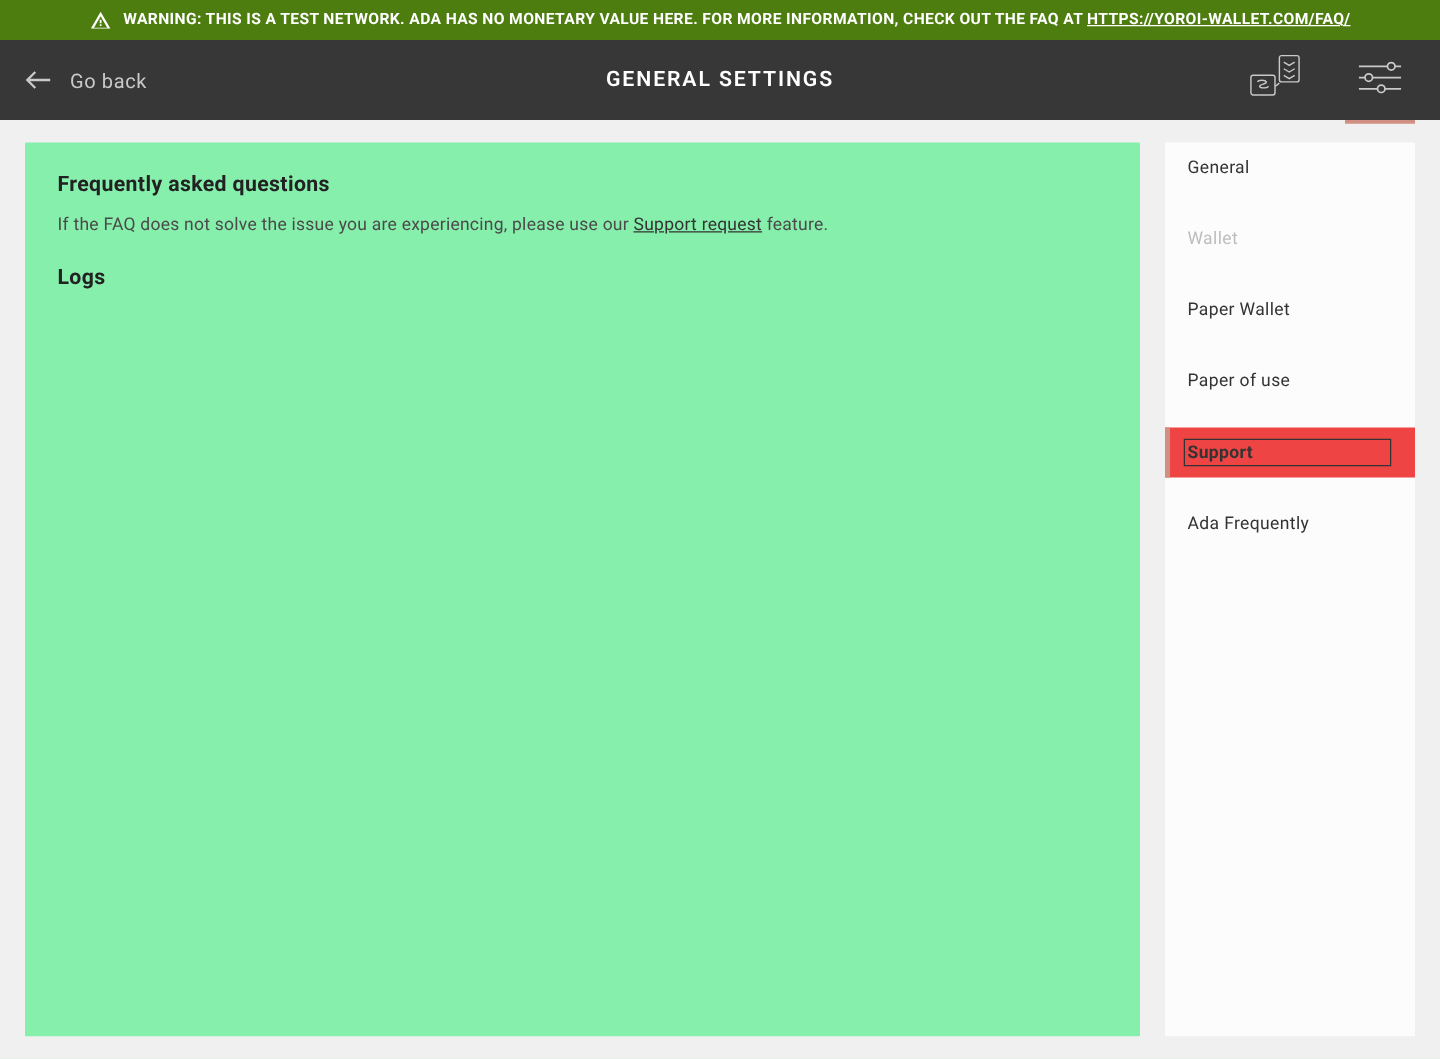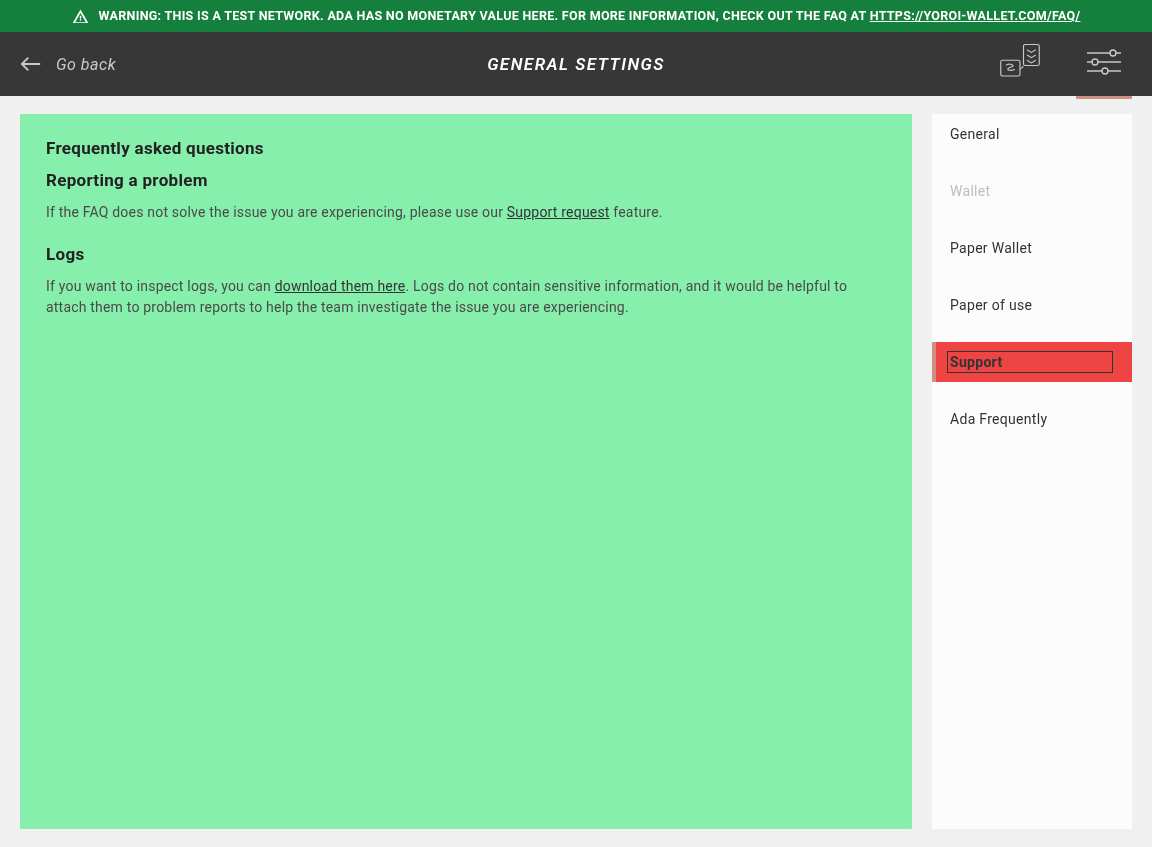--- a/index.html
+++ b/index.html
@@ -7,21 +7,21 @@
     font-family: -apple-system, BlinkMacSystemFont, "Segoe UI", Roboto, Arial, sans-serif;
     background: #f0f0f0;
     color: #333;
     width: 1152px;
     height: 847px;
     overflow: hidden;
   }
 
   
   .warning-banner {
-    background: #15803d;
+    background: #4d7c0f;
     color: #fff;
     display: flex;
     align-items: center;
     justify-content: center;
     padding: 6px 20px;
     font-size: 12.5px;
     font-weight: 700;
     letter-spacing: 0.3px;
     text-align: center;
     line-height: 1.6;
@@ -38,21 +38,20 @@
 
   
   .topbar {
     background: #373737;
     color: #e6e6e6;
     display: flex;
     align-items: center;
     height: 64px;
     padding: 0 20px;
     position: relative;
-    font-style: italic;
   }
   .go-back {
     display: flex;
     align-items: center;
     cursor: pointer;
     color: #c9c9c9;
     font-size: 16px;
     letter-spacing: 0.5px;
   }
   .go-back .arrow-icon {
@@ -216,29 +215,25 @@
     </div>
   </div>
 </div>
 
 <div class="layout">
 
   <div class="content-card">
 
     <h2>Frequently asked questions</h2>
 
-    <h2>Reporting a problem</h2>
     <p>
       <span>If the FAQ does not solve the issue you are experiencing, please use our </span><a href="#">Support request</a><span> feature.</span>
     </p>
 
     <h2>Logs</h2>
-    <p>
-      <span>If you want to inspect logs, you can </span><a href="#">download them here</a><span>. Logs do not contain sensitive information, and it would be helpful to attach them to problem reports to help the team investigate the issue you are experiencing.</span>
-    </p>
 
   </div>
 
   <div class="side-nav">
     <div class="side-nav-item">
       <span class="nav-label">General</span>
     </div>
     <div class="side-nav-item disabled">
       <span class="nav-label">Wallet</span>
     </div>

